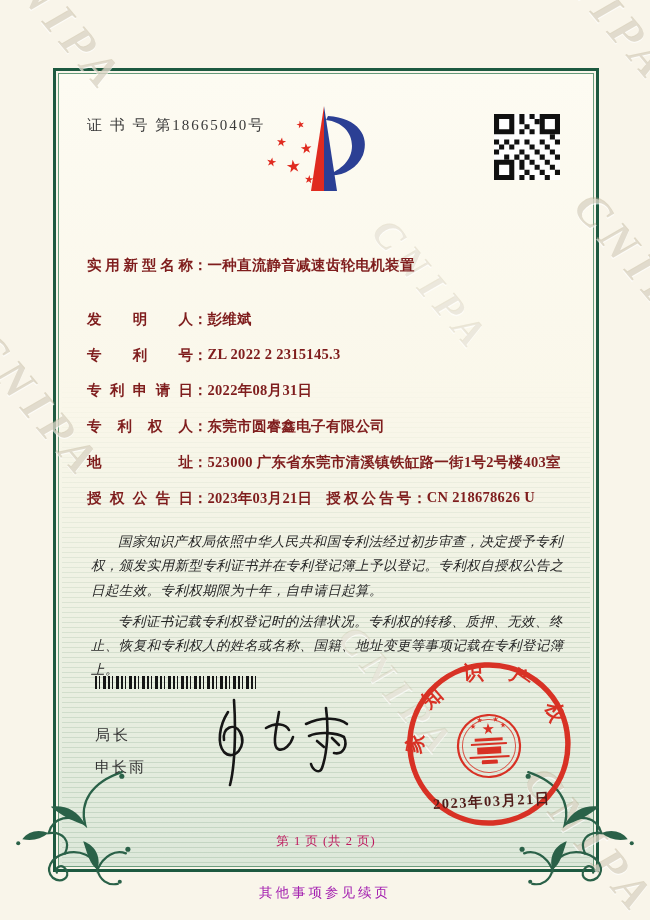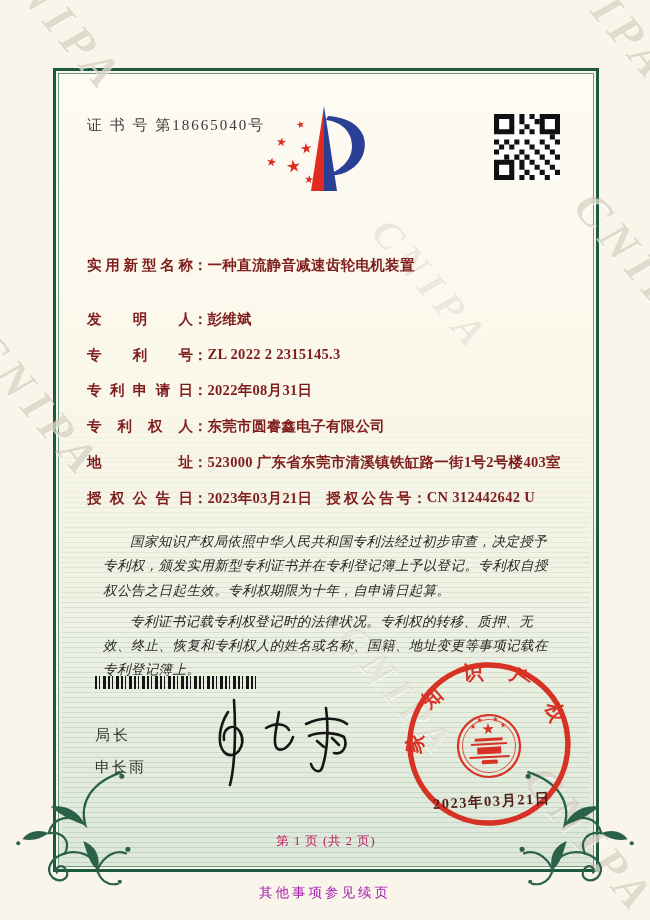--- a/index.html
+++ b/index.html
@@ -46,21 +46,21 @@
   .frow+ .frow{margin-top:15px;}
   .frow.gap-lg{margin-top:34px;}
   .frow.gap-md{margin-top:16px;}
   .flabel{display:inline-block;width:106px;text-align:justify;text-align-last:justify;vertical-align:top;}
   .flabel.narrow{width:86px;letter-spacing:1px;text-align-last:justify;}
   .fcolon{display:inline-block;vertical-align:top;}
   .fvalue{display:inline-block;vertical-align:top;letter-spacing:.3px;}
   .grant-no-group{display:inline-block;margin-left:14px;}
   .paras{position:absolute;left:87px;top:530px;width:484px;z-index:4;}
   .paras p{
-    margin:0 16px 7px;font-size:13.5px;line-height:1.8;text-indent:2em;
+    margin:0 4px 7px;font-size:13.5px;line-height:1.8;text-indent:2em;
     letter-spacing:.4px;font-style:italic;color:#262626;
   }
   .barcode{
     position:absolute;left:95px;top:676px;width:163px;height:13px;z-index:4;
     background:repeating-linear-gradient(90deg,#151515 0 2px,transparent 2px 4px,#151515 4px 5px,transparent 5px 8px,#151515 8px 11px,transparent 11px 13px);
   }
   .signer-title{position:absolute;left:95px;top:726px;font-size:15px;letter-spacing:3px;color:#333;font-family:"Liberation Sans",sans-serif;z-index:4;}
   .signer-name{position:absolute;left:95px;top:758px;font-size:15px;letter-spacing:2px;color:#333;font-family:"Liberation Sans",sans-serif;z-index:4;}
   .signature{position:absolute;left:190px;top:692px;width:170px;height:100px;z-index:4;}
   .seal{position:absolute;left:397px;top:654px;width:184px;height:184px;transform:rotate(-3deg);z-index:5;opacity:.95;}
@@ -164,21 +164,21 @@
     <div class="frow">
       <span class="flabel">专利申请日</span><span class="fcolon">：</span><span class="fvalue">2022年08月31日</span>
     </div>
     <div class="frow gap-md">
       <span class="flabel">专利权人</span><span class="fcolon">：</span><span class="fvalue">东莞市圆睿鑫电子有限公司</span>
     </div>
     <div class="frow gap-md">
       <span class="flabel">地址</span><span class="fcolon">：</span><span class="fvalue">523000 广东省东莞市清溪镇铁缸路一街1号2号楼403室</span>
     </div>
     <div class="frow gap-md">
-      <span class="flabel">授权公告日</span><span class="fcolon">：</span><span class="fvalue">2023年03月21日</span><span class="grant-no-group"><span class="flabel narrow">授权公告号</span><span class="fcolon">：</span><span class="fvalue">CN 312442642 U</span></span>
+      <span class="flabel">授权公告日</span><span class="fcolon">：</span><span class="fvalue">2023年03月21日</span><span class="grant-no-group"><span class="flabel narrow">授权公告号</span><span class="fcolon">：</span><span class="fvalue">CN 218678626 U</span></span>
     </div>
   </div>
 
   <div class="paras">
     <p>国家知识产权局依照中华人民共和国专利法经过初步审查，决定授予专利权，颁发实用新型专利证书并在专利登记簿上予以登记。专利权自授权公告之日起生效。专利权期限为十年，自申请日起算。</p>
     <p>专利证书记载专利权登记时的法律状况。专利权的转移、质押、无效、终止、恢复和专利权人的姓名或名称、国籍、地址变更等事项记载在专利登记簿上。</p>
   </div>
 
   <div class="barcode"></div>
 

